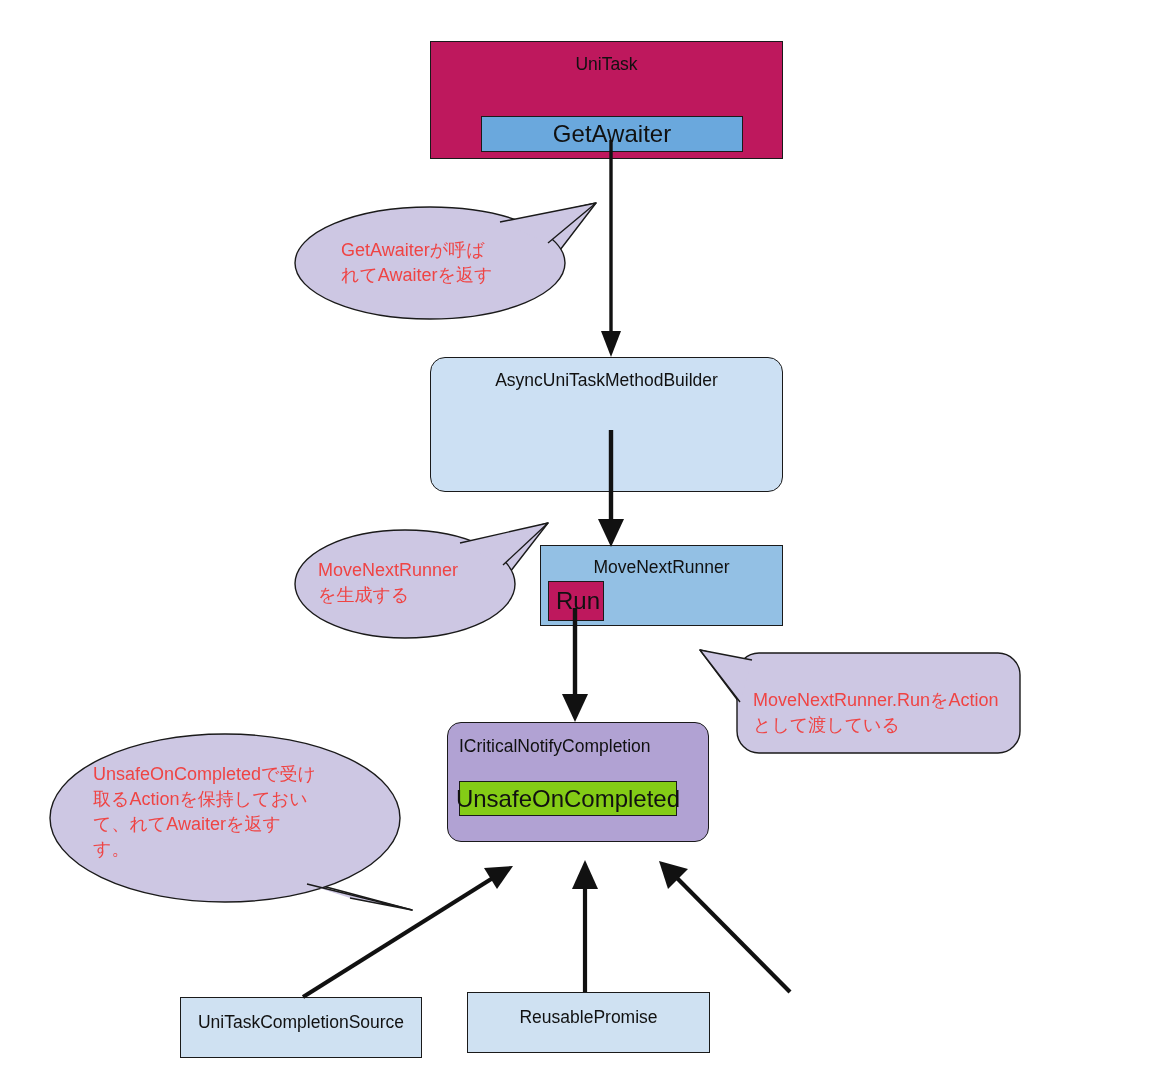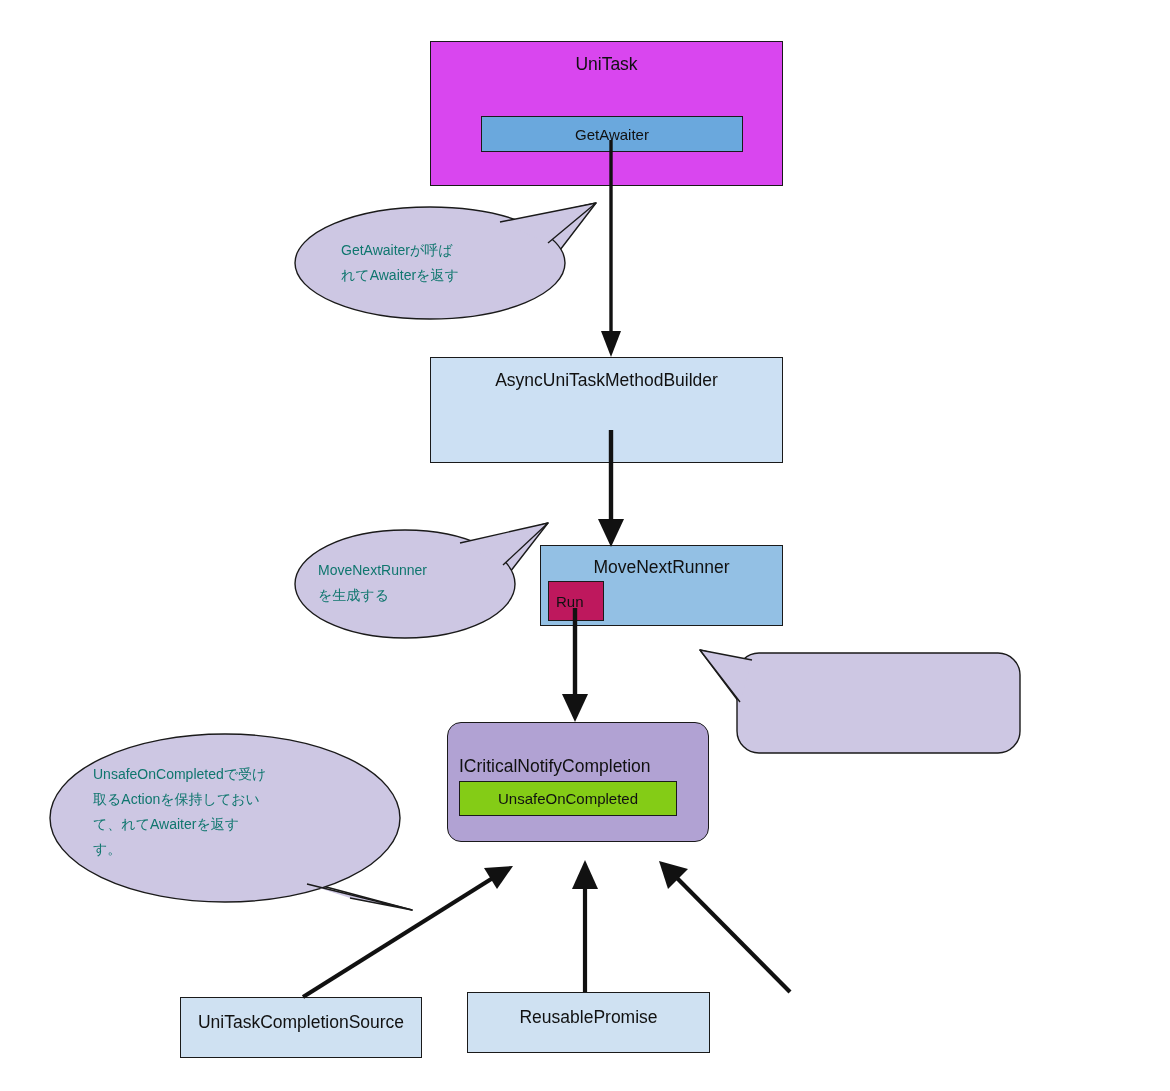--- a/index.html
+++ b/index.html
@@ -47,73 +47,74 @@
     font-size: 17.5px;
     line-height: 20px;
     white-space: nowrap;
   }
   .member {
     position: absolute;
     box-sizing: border-box;
     border: 1.6px solid #1a1a1a;
     background: #6aa8dd;
     color: #111111;
-    font-size: 15px;
+    font-size: 24px;
     line-height: 1;
     display: flex;
     align-items: center;
     justify-content: center;
   }
   .member.left-align {
     justify-content: flex-start;
     padding-left: 7px;
   }
 
   
   #node-unitask {
-    left: 430px; top: 41px; width: 353px; height: 145px;
-    background: #d946ef;
+    left: 430px; top: 41px; width: 353px; height: 118px;
+    background: #be185d;
   }
   #node-unitask > .node-title { top: 12px; }
   #member-getawaiter { left: 50px; top: 74px; width: 262px; height: 36px; }
 
   #node-builder {
-    left: 430px; top: 357px; width: 353px; height: 106px;
+    left: 430px; top: 357px; width: 353px; height: 135px;
     background: #cce0f3;
+    border-radius: 15px;
   }
   #node-builder > .node-title { top: 12px; }
   #member-awaitunsafe { left: 47px; top: 48px; width: 264px; height: 36px; }
 
   #node-runner {
     left: 540px; top: 545px; width: 243px; height: 81px;
     background: #93c0e4;
   }
   #node-runner > .node-title { top: 11px; }
   #member-run { left: 7px; top: 35px; width: 56px; height: 40px; background: #be185d; }
 
   #node-icritical {
     left: 447px; top: 722px; width: 262px; height: 120px;
     background: #b1a2d3;
     border-radius: 14px;
   }
-  #node-icritical > .node-title { top: 13px; text-align: left; padding-left: 11px; margin-top: 20px; }
+  #node-icritical > .node-title { top: 13px; text-align: left; padding-left: 11px; }
   #member-unsafeoncompleted { left: 11px; top: 58px; width: 218px; height: 35px; background: #84cc16; }
 
   #node-ucs   { left: 180px; top: 997px; width: 242px; height: 61px; background: #cfe1f2; }
   #node-reuse { left: 467px; top: 992px; width: 243px; height: 61px; background: #cfe1f2; }
   #node-lazy  { left: 755px; top: 992px; width: 245px; height: 68px; background: #cfe1f2; }
   #node-ucs > .node-title,
   #node-reuse > .node-title,
   #node-lazy > .node-title { top: 14px; }
 
   
   .callout-text {
     position: absolute;
-    color: #0f766e;
-    font-size: 14px;
+    color: #ef4444;
+    font-size: 18px;
     line-height: 25px;
     white-space: pre-line;
   }
   #callout-text-1 { left: 341px; top: 238px; width: 200px; }
   #callout-text-2 { left: 318px; top: 558px; width: 200px; }
   #callout-text-3 { left: 753px; top: 688px; width: 262px; }
   #callout-text-4 { left: 93px; top: 762px; width: 300px; }
 </style>
 </head>
 <body>
@@ -205,18 +206,20 @@
     <g>
       <line x1="790" y1="992" x2="675" y2="876" stroke="#111111" stroke-width="4.2"></line>
       <path d="M 659 861 L 668 889 L 688 869 Z" fill="#111111"></path>
     </g>
   </svg>
 
   <div class="callout-text" id="callout-text-1">GetAwaiterが呼ば
 れてAwaiterを返す</div>
   <div class="callout-text" id="callout-text-2">MoveNextRunner
 を生成する</div>
+  <div class="callout-text" id="callout-text-3">MoveNextRunner.RunをAction
+として渡している</div>
   <div class="callout-text" id="callout-text-4">UnsafeOnCompletedで受け
 取るActionを保持しておい
 て、れてAwaiterを返す
 す。</div>
 
 </div>
 
 </body></html>

